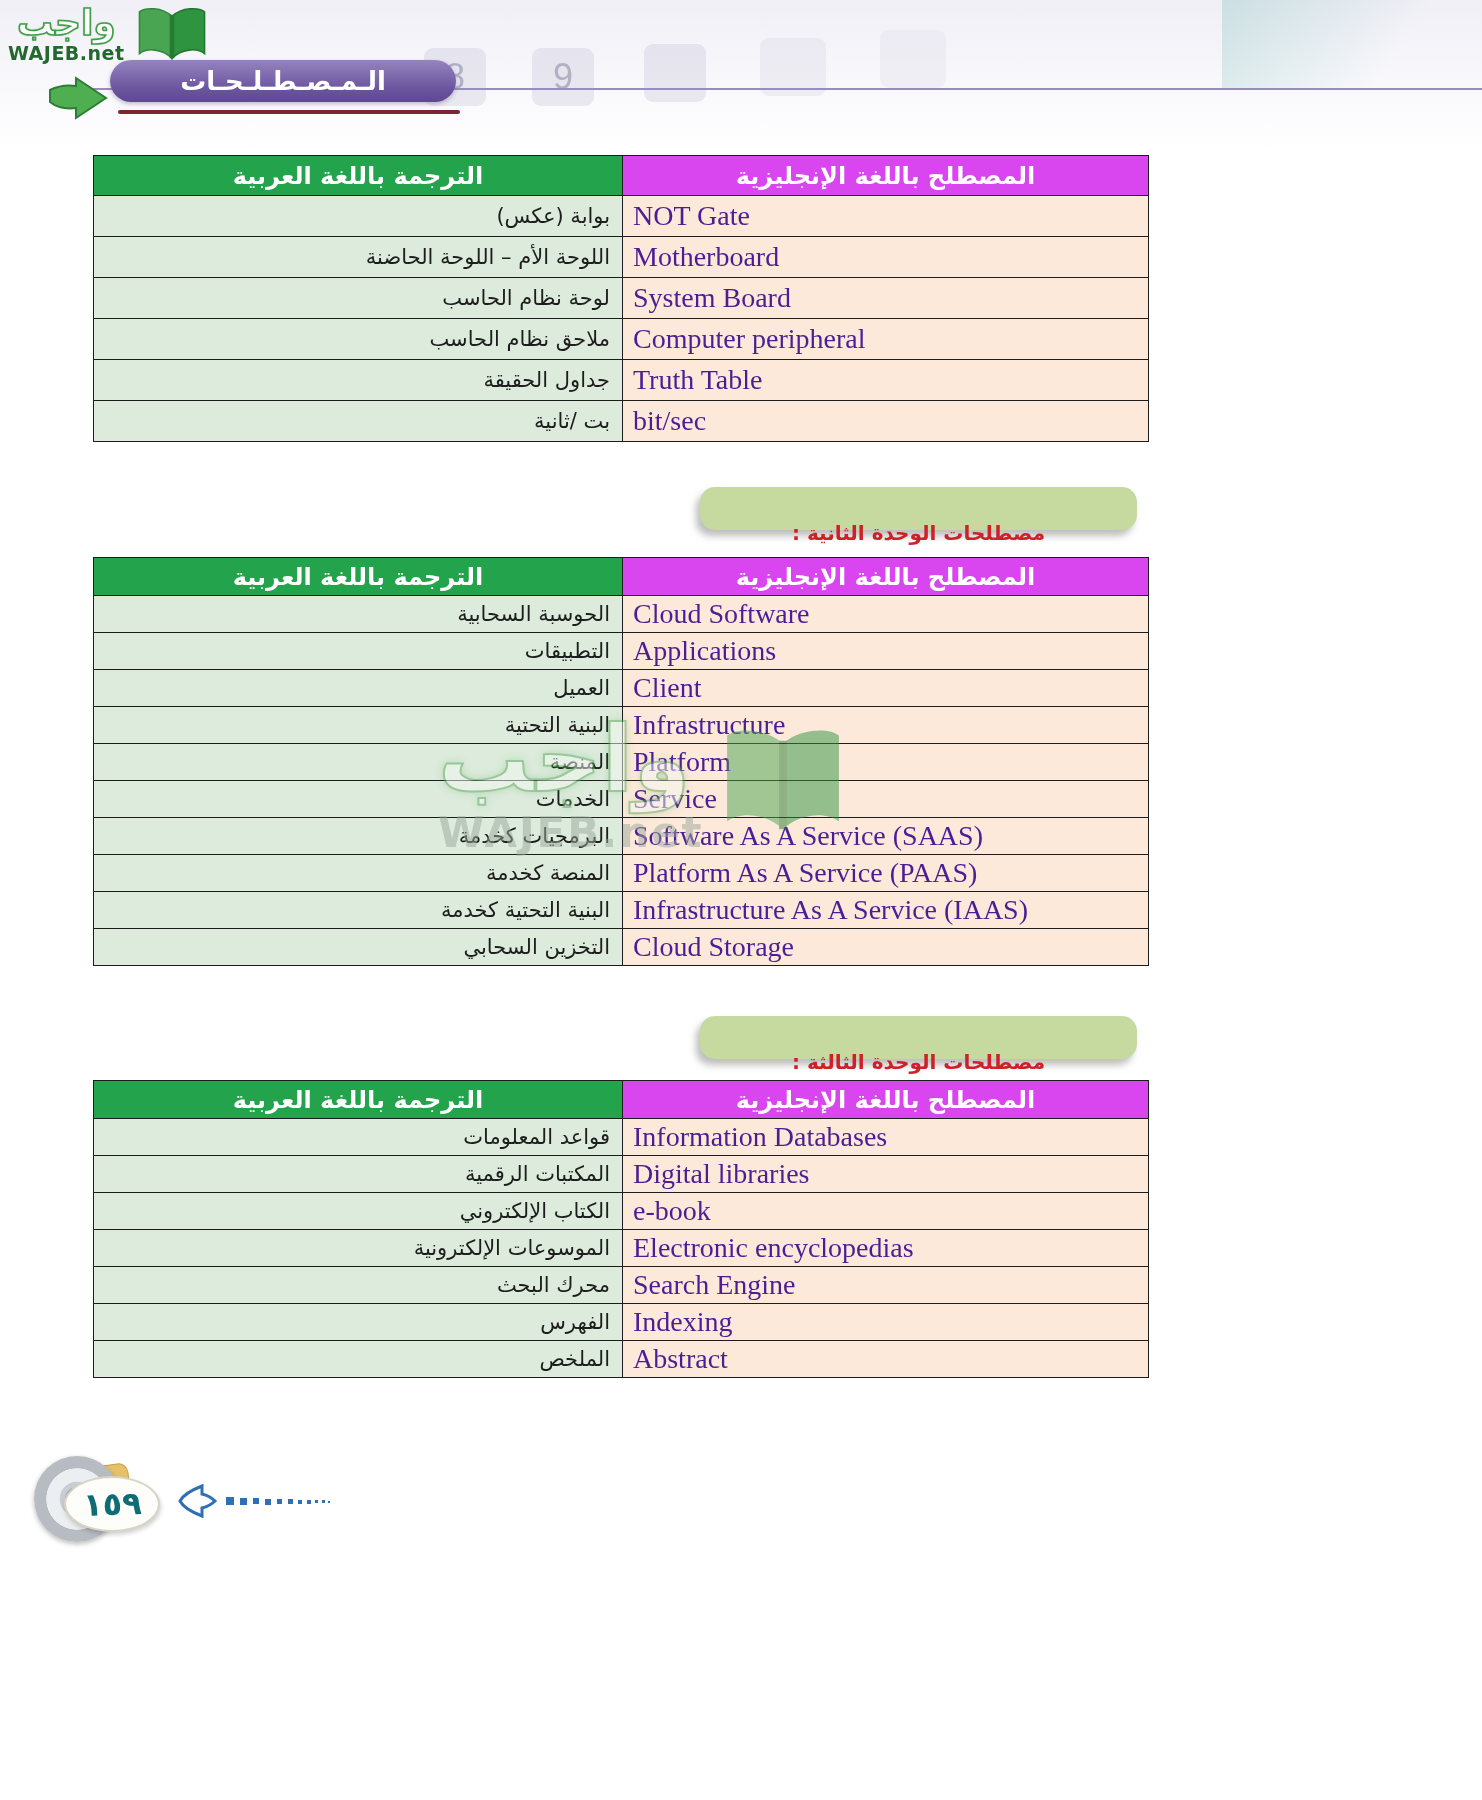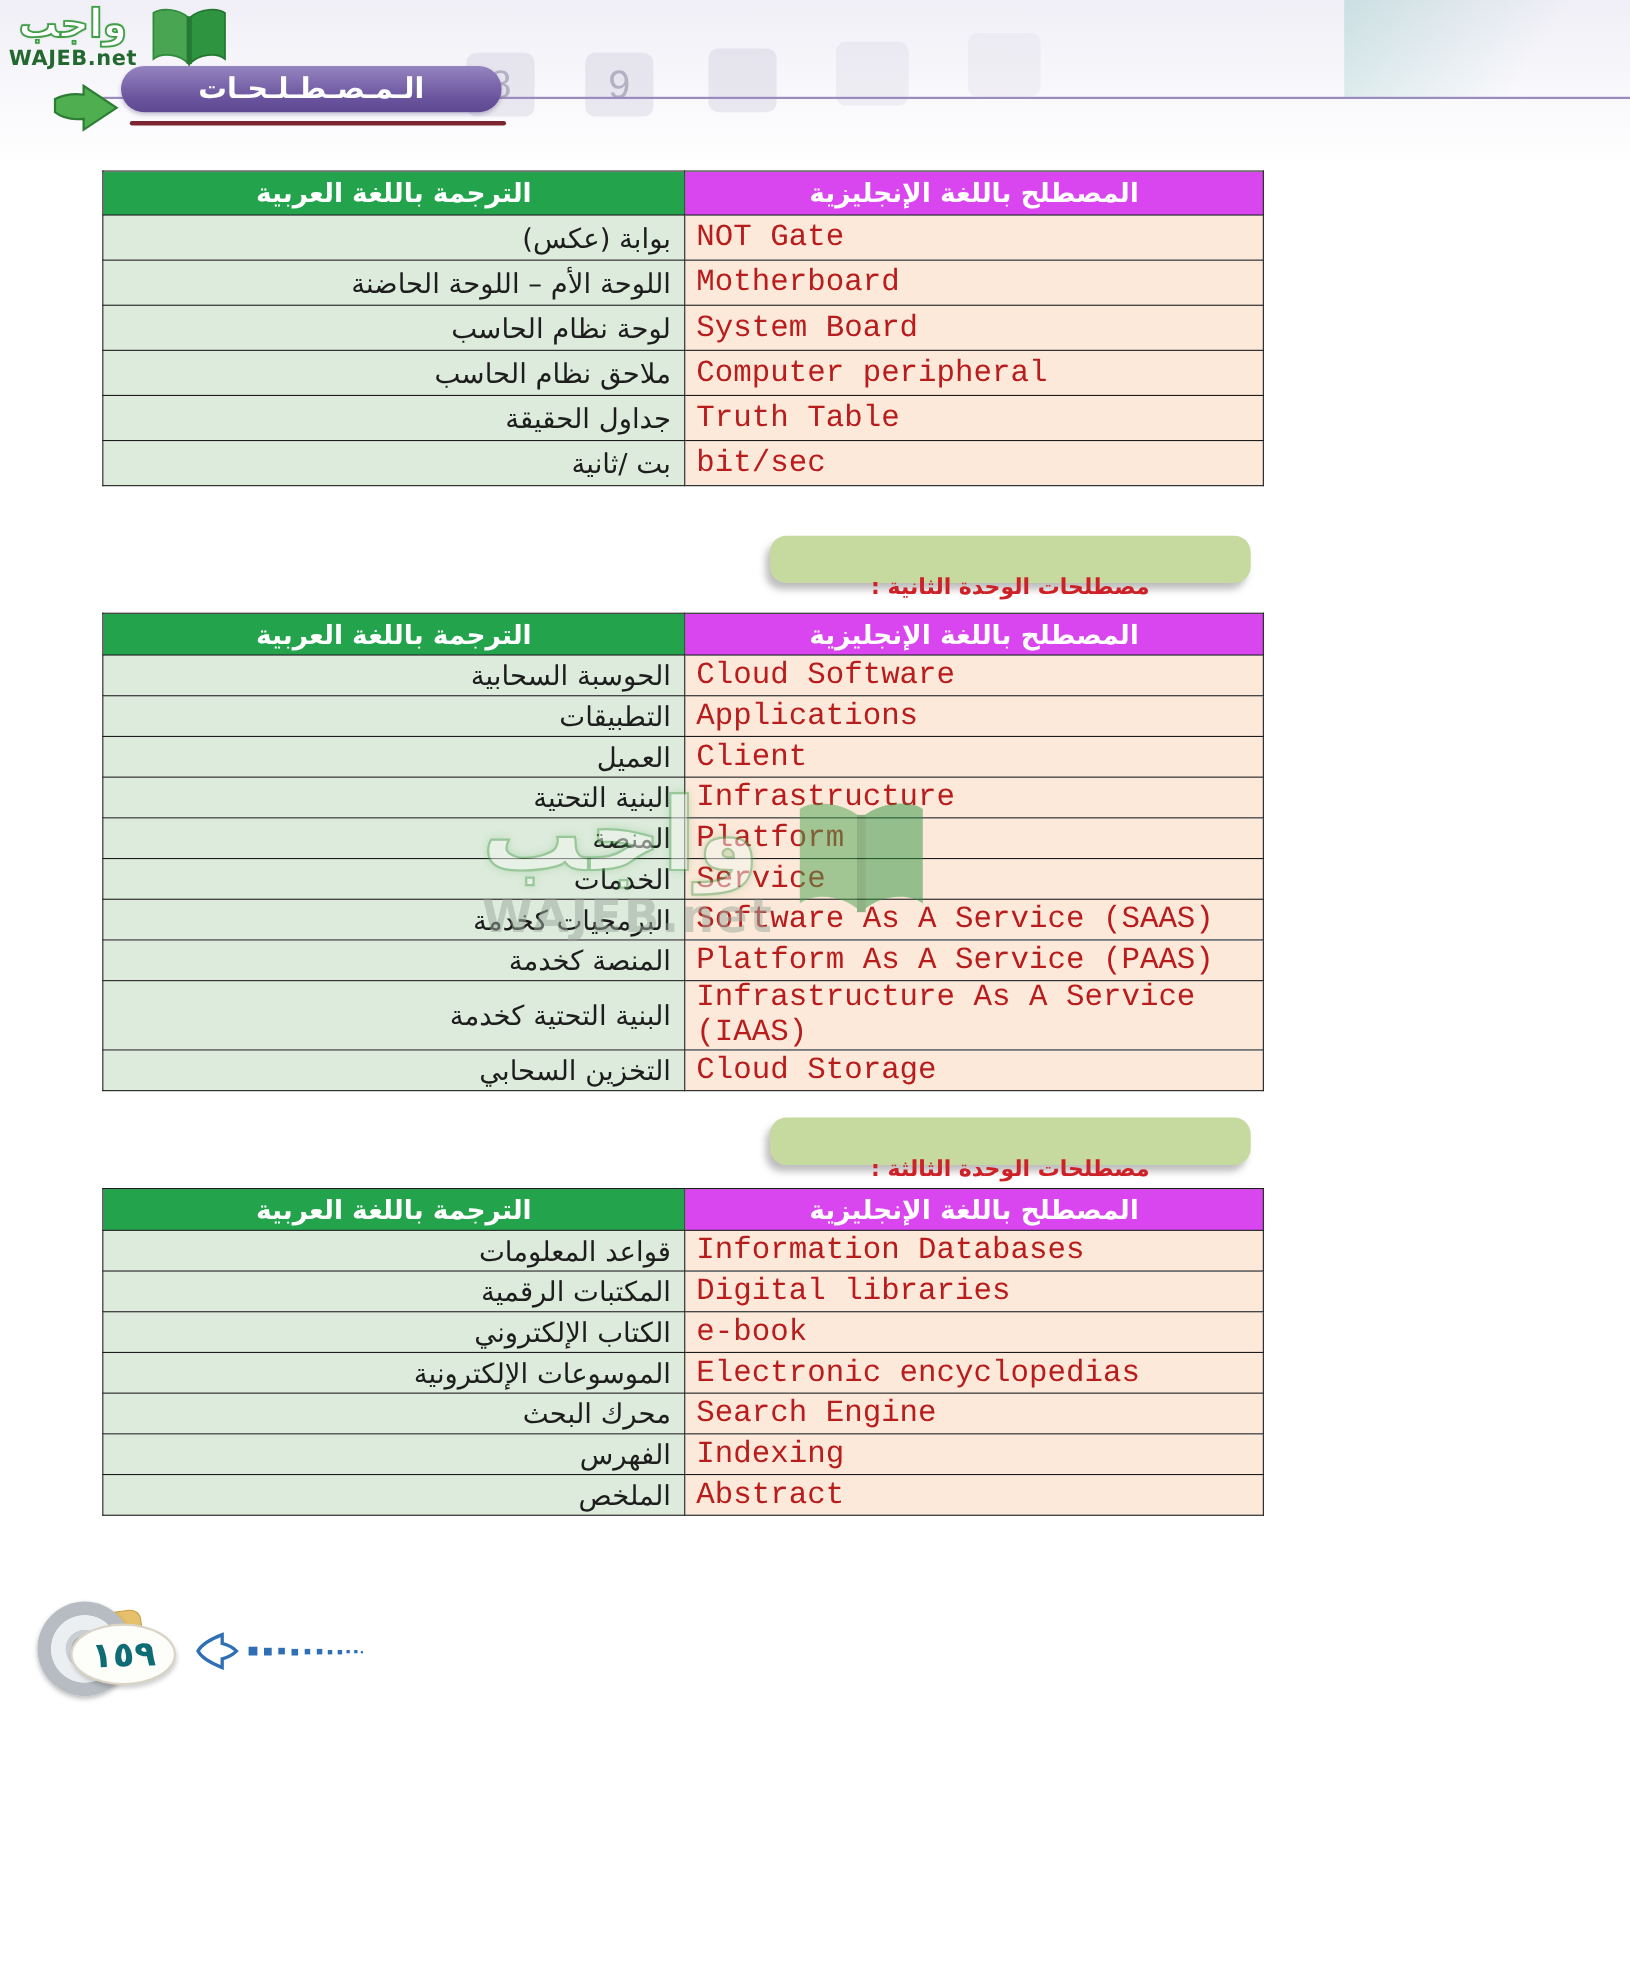--- a/index.html
+++ b/index.html
@@ -66,27 +66,27 @@
     position:absolute; left:93px; width:1055px;
     border-collapse:collapse; table-layout:fixed;
     z-index:1;
   }
   table.terms th, table.terms td { border:1.7px solid #1c1c1c; overflow:hidden; }
   th.th-ar { background:#23a34b; color:#fff; font-size:24px; font-weight:bold; }
   th.th-en { background:#d946ef; color:#fff; font-size:24px; font-weight:bold; }
   td.cell-ar {
     background:#dcebdb; direction:rtl; text-align:right;
     padding-right:12px; padding-left:6px;
-    font-size:25px; color:#1d1d1d;
+    font-size:21px; color:#1d1d1d;
   }
   td.cell-en {
     background:#fce9d9; text-align:left;
     padding-left:10px; padding-right:18px;
-    font-family:Liberation Mono, monospace;
-    font-size:28px; color:#b91c1c;
+    font-family:Liberation Serif, serif;
+    font-size:28px; color:#4c1d95;
   }
   .t1 { top:155px; }
   .t1 th { height:40px; }
   .t1 td { height:41px; }
   .t2 { top:557px; }
   .t3 { top:1080px; }
   .t2 th, .t3 th { height:38px; }
   .t2 td, .t3 td { height:37px; }
 
   

